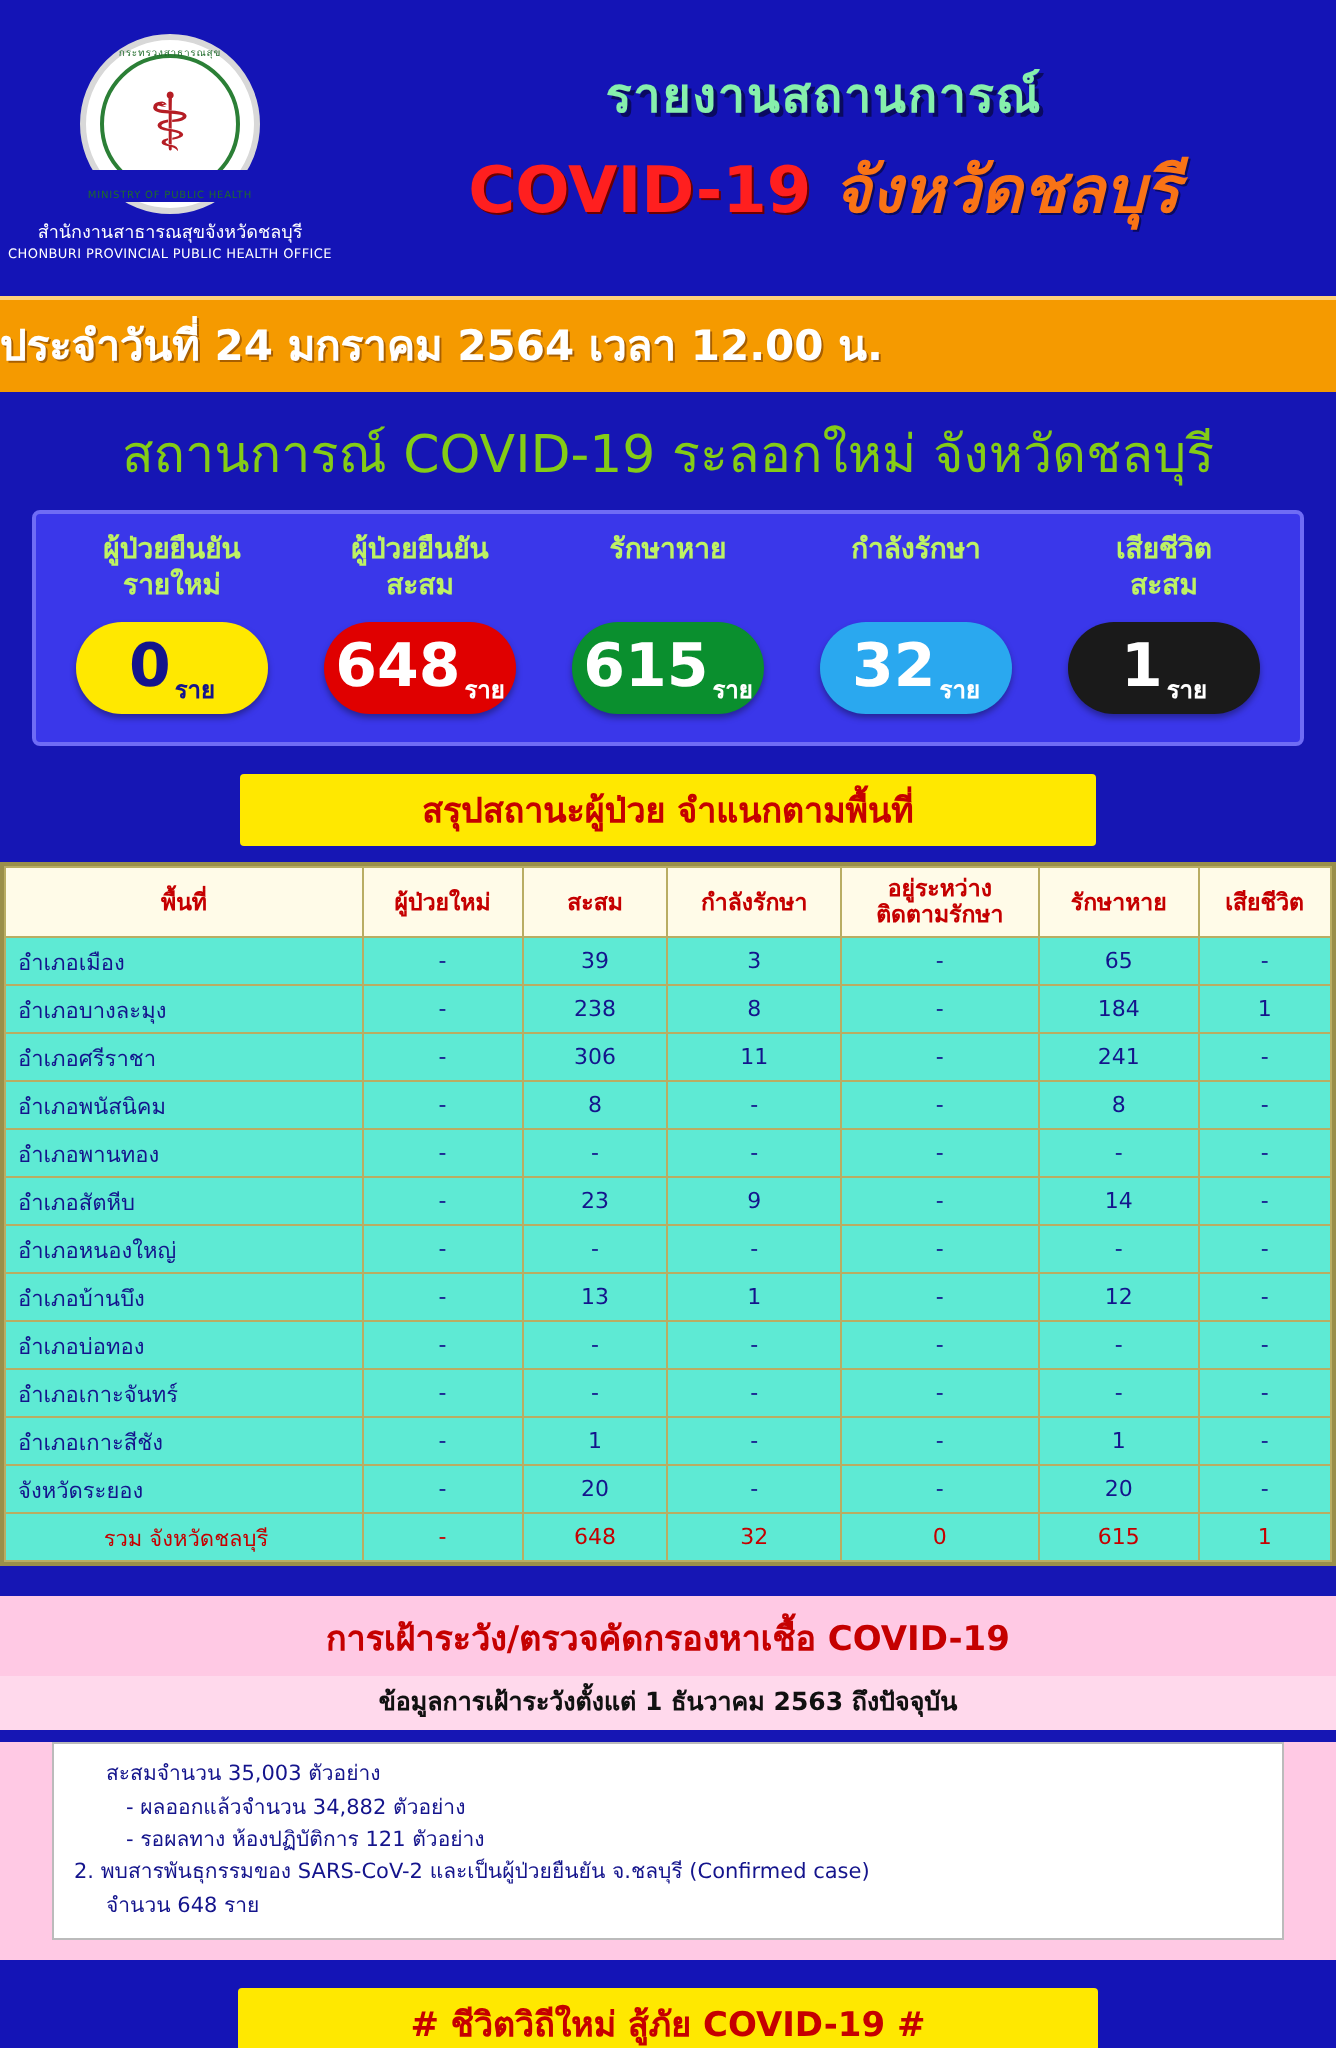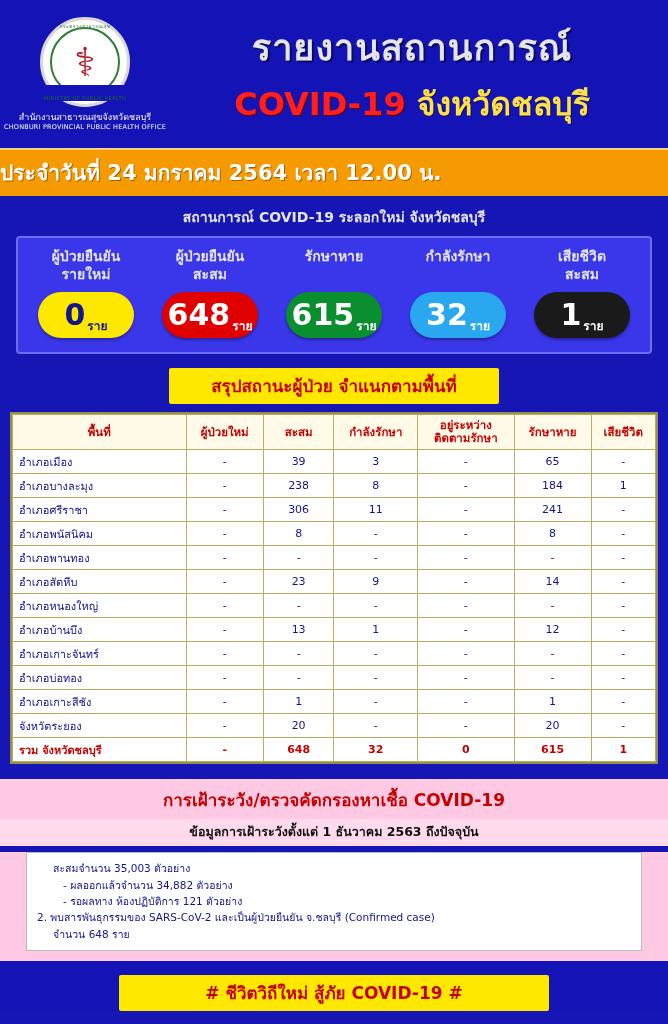--- a/index.html
+++ b/index.html
@@ -46,96 +46,96 @@
   }
   .logo-seal .ring-text.bottom { top:auto; bottom:3px; }
   .logo-text {
     margin-top: 4px; text-align:center; font-size: 8px; color:#ffffff; line-height: 1.35;
   }
   .logo-text .th { font-size: 9px; }
   .logo-text .en { font-size: 6.5px; letter-spacing:.2px; }
 
   .header-titles { flex: 1; text-align: center; padding-right: 14px; }
   .title-main {
-    font-size: 36px; font-weight: bold; color: #e5e5e5;
+    font-size: 24px; font-weight: bold; color: #86efac;
     text-shadow: 2px 2px 0 #0a0a60;
     letter-spacing: 1px;
   }
   .title-sub { margin-top: 2px; font-size: 32px; font-weight: bold; }
   .title-sub .covid { color: #ff1f1f; text-shadow: 1px 1px 0 #6a0000; margin-top: 32px; }
-  .title-sub .prov { color: #fde047; text-shadow: 1px 1px 0 #0a0a60; }
+  .title-sub .prov { color: #f97316; text-shadow: 1px 1px 0 #0a0a60; font-style: italic; }
 
   
   .date-bar {
     background: #f59a00;
     padding: 6px 0 7px;
     font-size: 21px; font-weight: bold; color: #ffffff;
     text-shadow: 1px 1px 0 #a85f00;
     border-top: 2px solid #ffd27a;
   }
 
   
   .situation-heading {
-    text-align:center; color:#e5e5e5; font-size: 14px; font-weight: bold;
+    text-align:center; color:#84cc16; font-size: 26px; font-weight: normal;
     padding: 10px 0 8px;
   }
   .stats-box {
     margin: 0 16px;
     background: #3a37ea;
     border: 2px solid #6f6cf5;
     border-radius: 4px;
     padding: 10px 6px 14px;
   }
   .stats-row { display:flex; }
   .stat-col { flex:1; text-align:center; }
-  .stat-label { color:#e5e5e5; font-size: 14px; font-weight: bold; line-height:1.25; min-height: 36px;}
+  .stat-label { color:#bef264; font-size: 14px; font-weight: bold; line-height:1.25; min-height: 36px;}
   .stat-pill {
     margin: 8px auto 0;
     height: 46px;
     border-radius: 24px;
     display:flex; align-items:center; justify-content:center;
     width: 96px;
     box-shadow: 0 2px 3px rgba(0,0,0,.35);
   }
   .stat-num { font-size: 30px; font-weight: bold; line-height:1; }
   .stat-unit { font-size: 12px; font-weight: bold; margin-left:2px; align-self:flex-end; padding-bottom:3px;}
 
   
   .yellow-band {
     margin: 14px auto 8px;
-    width: 330px;
+    width: 428px;
     background: #ffe800;
     color: #c50000;
     font-size: 17px; font-weight: bold;
     text-align:center;
     padding: 4px 0 5px;
     border-radius: 2px;
   }
 
   
-  .table-wrap { margin: 0 10px; background:#ffffff; border: 2px solid #9a8f4a; }
+  .table-wrap { margin: 0 0; background:#5eead4; border: 2px solid #9a8f4a; }
   table { width:100%; border-collapse: collapse; font-size: 11px; }
   thead th {
     background: #fffbe8;
     color: #c50000;
     font-weight: bold;
     border: 1px solid #b9ad63;
     padding: 4px 2px;
     font-size: 11.5px;
     line-height:1.15;
   }
   tbody td {
     border: 1px solid #b9ad63;
     padding: 2.5px 4px;
     color: #14148c;
     text-align: center;
     height: 17px;
   }
   tbody td.area { text-align: left; padding-left: 6px; }
-  tbody tr.total td { color: #c50000; font-weight: bold; }
+  tbody tr.total td { color: #c50000; font-weight: normal; text-align: center; }
 
   
   .pink-band {
     margin-top: 15px;
     background: #ffc9e4;
     padding: 7px 0 6px;
     text-align:center;
   }
   .pink-band .t1 { color:#c50000; font-size: 17px; font-weight:bold; }
   .pink-sub {
@@ -350,30 +350,30 @@
         <tr>
             <td class="area">อำเภอบ้านบึง</td>
             <td>-</td>
             <td>13</td>
             <td>1</td>
             <td>-</td>
             <td>12</td>
             <td>-</td>
           </tr>
         <tr>
+            <td class="area">อำเภอบ่อทอง</td>
+            <td>-</td>
+            <td>-</td>
+            <td>-</td>
+            <td>-</td>
+            <td>-</td>
+            <td>-</td>
+          </tr>
+        <tr>
             <td class="area">อำเภอเกาะจันทร์</td>
-            <td>-</td>
-            <td>-</td>
-            <td>-</td>
-            <td>-</td>
-            <td>-</td>
-            <td>-</td>
-          </tr>
-        <tr>
-            <td class="area">อำเภอบ่อทอง</td>
             <td>-</td>
             <td>-</td>
             <td>-</td>
             <td>-</td>
             <td>-</td>
             <td>-</td>
           </tr>
         <tr>
             <td class="area">อำเภอเกาะสีชัง</td>
             <td>-</td>

